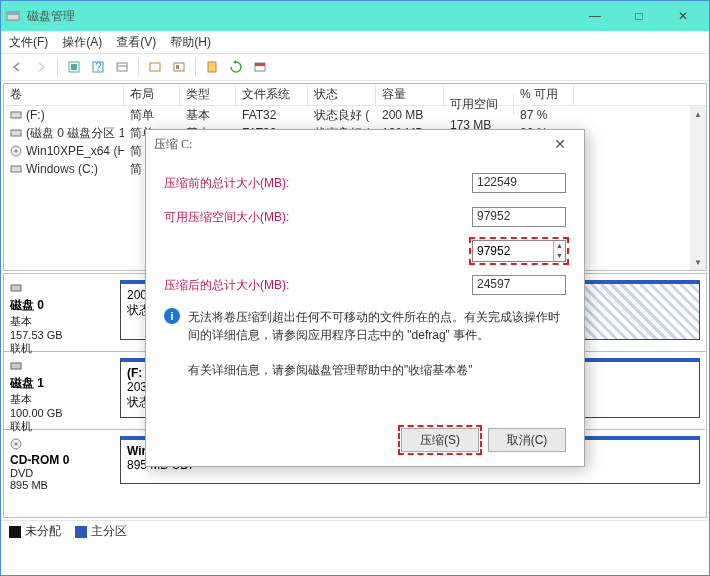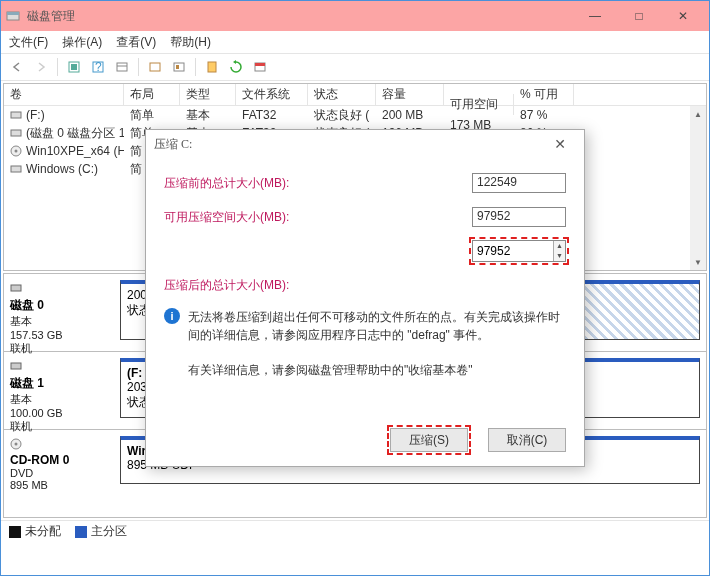--- a/index.html
+++ b/index.html
@@ -1,17 +1,17 @@
 <!DOCTYPE html>
 <html><head>
 <meta charset="utf-8">
 <style>
 * { box-sizing: border-box; margin: 0; padding: 0; font-family: "Microsoft YaHei", "Segoe UI", sans-serif; font-size: 12px; }
 body { background: #fff; width: 710px; height: 576px; position: relative; border: 1px solid #4a90d9; }
-.titlebar { height: 30px; display: flex; align-items: center; padding: 0 4px; background: #fca5a5; }
+.titlebar { height: 30px; display: flex; align-items: center; padding: 0 4px; background: #5eead4; }
 .titlebar .icon { width: 16px; height: 16px; margin-right: 6px; display: flex; align-items: center; justify-content: center; }
 .titlebar .title { color: #555; flex: 1; }
 .winctrl { width: 44px; height: 28px; display: flex; align-items: center; justify-content: center; color: #444; }
 .menubar { height: 22px; display: flex; align-items: center; padding: 0 8px; gap: 14px; color: #333; }
 .menubar span { cursor: default; }
 .toolbar { height: 28px; border-top: 1px solid #e5e5e5; border-bottom: 1px solid #e5e5e5; display: flex; align-items: center; padding: 0 6px; gap: 4px; background: #fff; }
 .toolbar .btn { width: 20px; height: 20px; display: flex; align-items: center; justify-content: center; color: #666; border: 1px solid transparent; }
 .toolbar .sep { width: 1px; height: 18px; background: #ddd; margin: 0 2px; }
 .list-area { border: 1px solid #bdbdbd; margin: 2px; height: 188px; overflow: hidden; position: relative; }
 .cols { display: flex; background: #fff; border-bottom: 1px solid #e5e5e5; height: 22px; align-items: center; }
@@ -41,21 +41,21 @@
 .frow label { width: 180px; color: #be185d; }
 .frow .field { width: 94px; height: 20px; border: 1px solid #888; padding: 1px 4px; background: #fff; color: #333; }
 .frow .spin { width: 94px; height: 22px; border: 1px solid #888; display: flex; align-items: center; }
 .frow .spin input { border: none; width: 100%; padding: 0 4px; font-size: 12px; outline: none; }
 .frow .spin .arrows { width: 14px; display: flex; flex-direction: column; border-left: 1px solid #aaa; }
 .frow .spin .arrows div { height: 10px; font-size: 7px; text-align: center; line-height: 9px; color: #555; background: #f4f4f4; }
 .highlight { outline: 2px dashed #e02020; outline-offset: 1px; }
 .info { display: flex; gap: 8px; margin: 6px 0 2px 0; color: #333; line-height: 1.5; }
 .info .ii { width: 16px; height: 16px; border-radius: 50%; background: #1e74d2; color: #fff; display: flex; align-items: center; justify-content: center; font-weight: bold; font-size: 11px; flex-shrink: 0; }
 .note { margin: 18px 0 0 24px; color: #333; }
-.dlg-btns { position: absolute; bottom: 14px; right: 18px; display: flex; gap: 20px; }
+.dlg-btns { position: absolute; bottom: 14px; right: 18px; display: flex; gap: 9px; }
 .dlg-btns button { width: 78px; height: 24px; background: #e9e9e9; border: 1px solid #aaa; color: #333; }
 .di { width: 12px; height: 12px; display: inline-block; }
 svg { display: block; }
 </style>
 </head>
 <body>
 
 <div class="titlebar">
   <span class="icon">
     <svg width="16" height="16">
@@ -290,20 +290,21 @@
         <input value="97952" style="">
         <div class="arrows">
             <div>▲</div>
             <div>▼</div>
           </div>
       </div>
     </div>
     <div class="frow">
       <label>压缩后的总计大小(MB):</label>
       <div style="flex:1"></div>
+      <div class="field">24597</div>
     </div>
     <div class="info">
       <div class="ii">i</div>
       <div>无法将卷压缩到超出任何不可移动的文件所在的点。有关完成该操作时间的详细信息，请参阅应用程序日志中的 "defrag" 事件。</div>
     </div>
     <div class="note">有关详细信息，请参阅磁盘管理帮助中的"收缩基本卷"</div>
   </div>
   <div class="dlg-btns">
     <button class="highlight">压缩(S)</button>
     <button>取消(C)</button>

